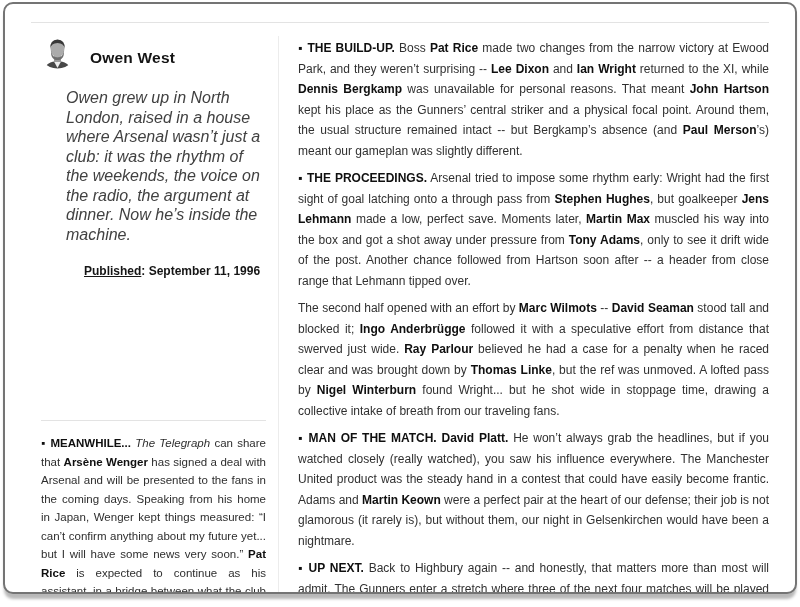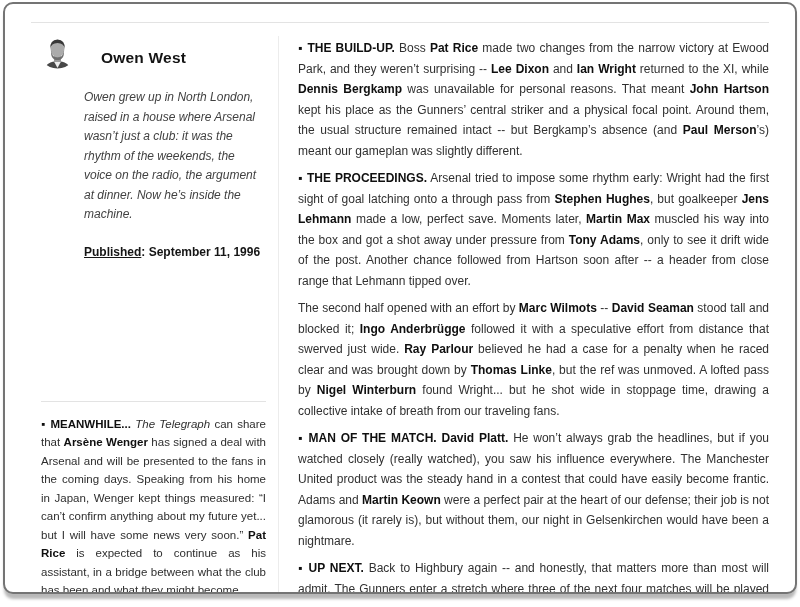--- a/index.html
+++ b/index.html
@@ -43,33 +43,33 @@
     padding: 0 12px 0 10px;
   }
   .main {
     flex: 1;
     border-left: 1px solid #ececec;
     padding-left: 19px;
     padding-top: 2px;
     min-width: 0;
   }
   
-  .author-row { display: flex; gap: 27px; }
+  .author-row { display: flex; gap: 16px; }
   .avatar { width: 33px; height: 38px; flex: none; }
   .author-name {
     font-size: 15.5px;
     font-weight: bold;
     color: #141414;
     margin-top: 13px;
     letter-spacing: 0.2px;
   }
   .bio {
-    margin: 14px 0 0 43px;
+    margin: 14px 0 0 25px;
     font-style: italic;
-    font-size: 12px;
+    font-size: 16px;
     line-height: 19.5px;
     color: #414141;
   }
   .published {
     margin: 20px 0 8px 43px;
     font-size: 12px;
     font-weight: bold;
     color: #151515;
   }
   .published .pub-label { text-decoration: underline; }

